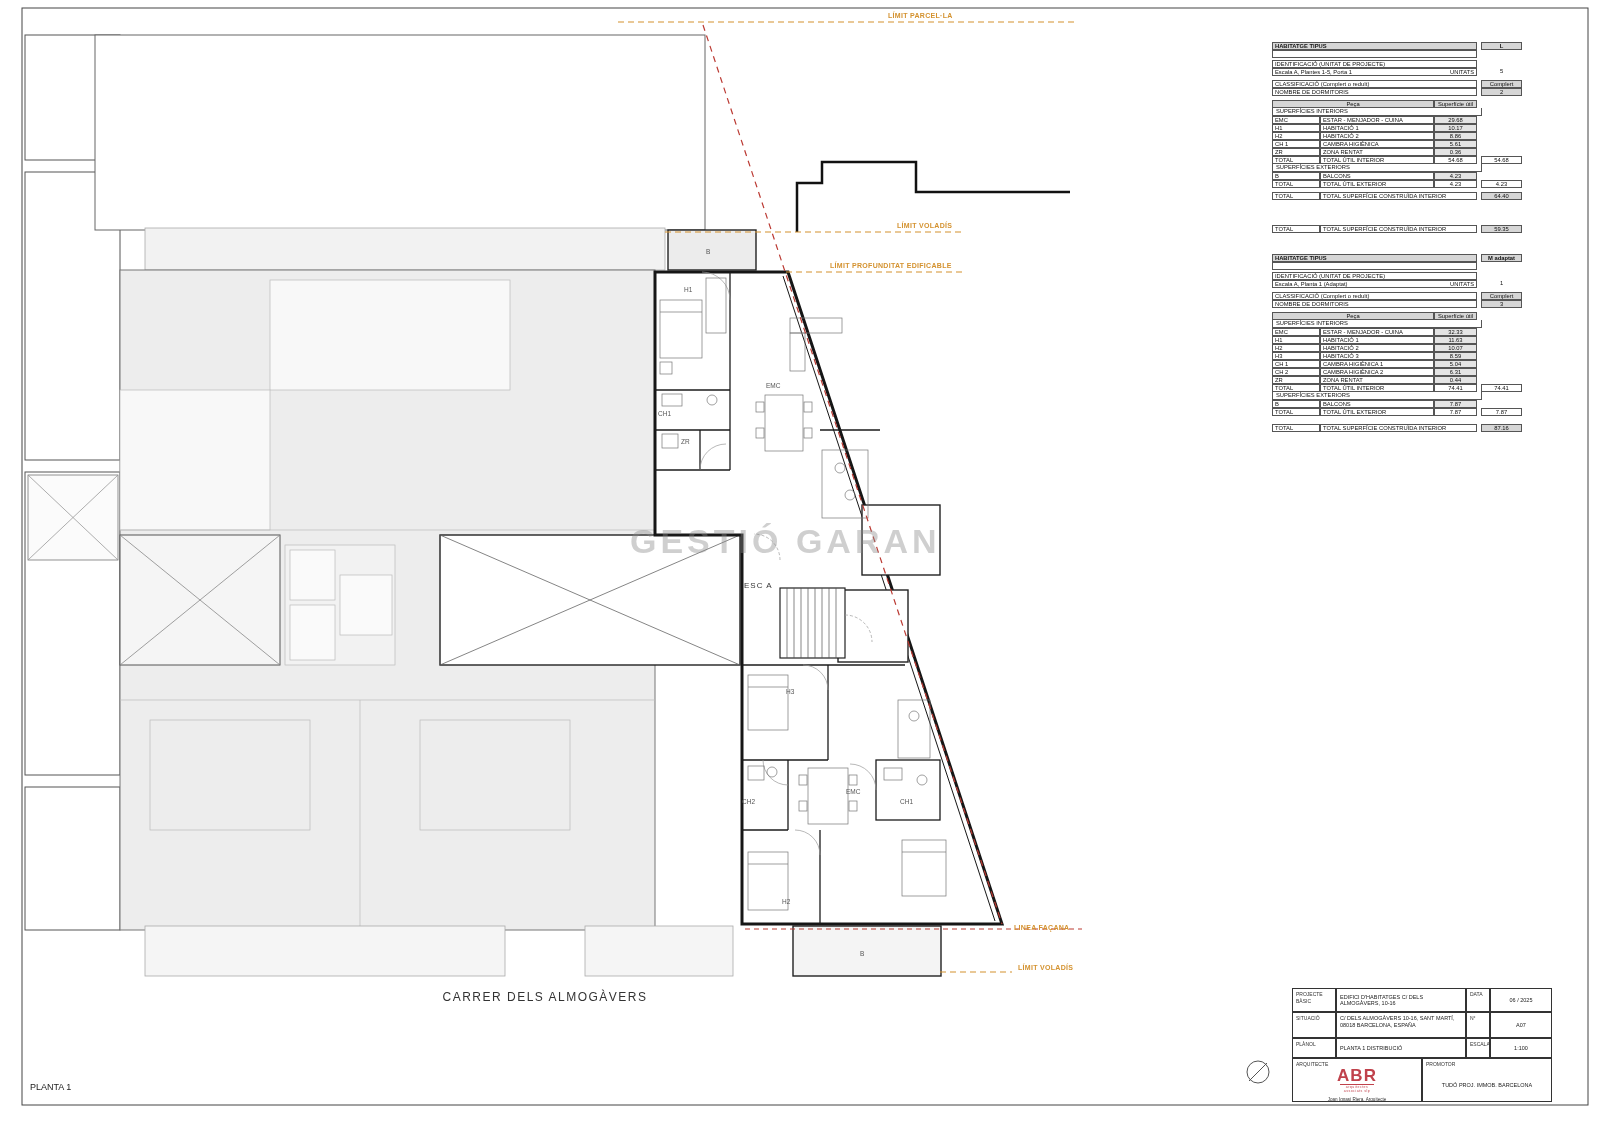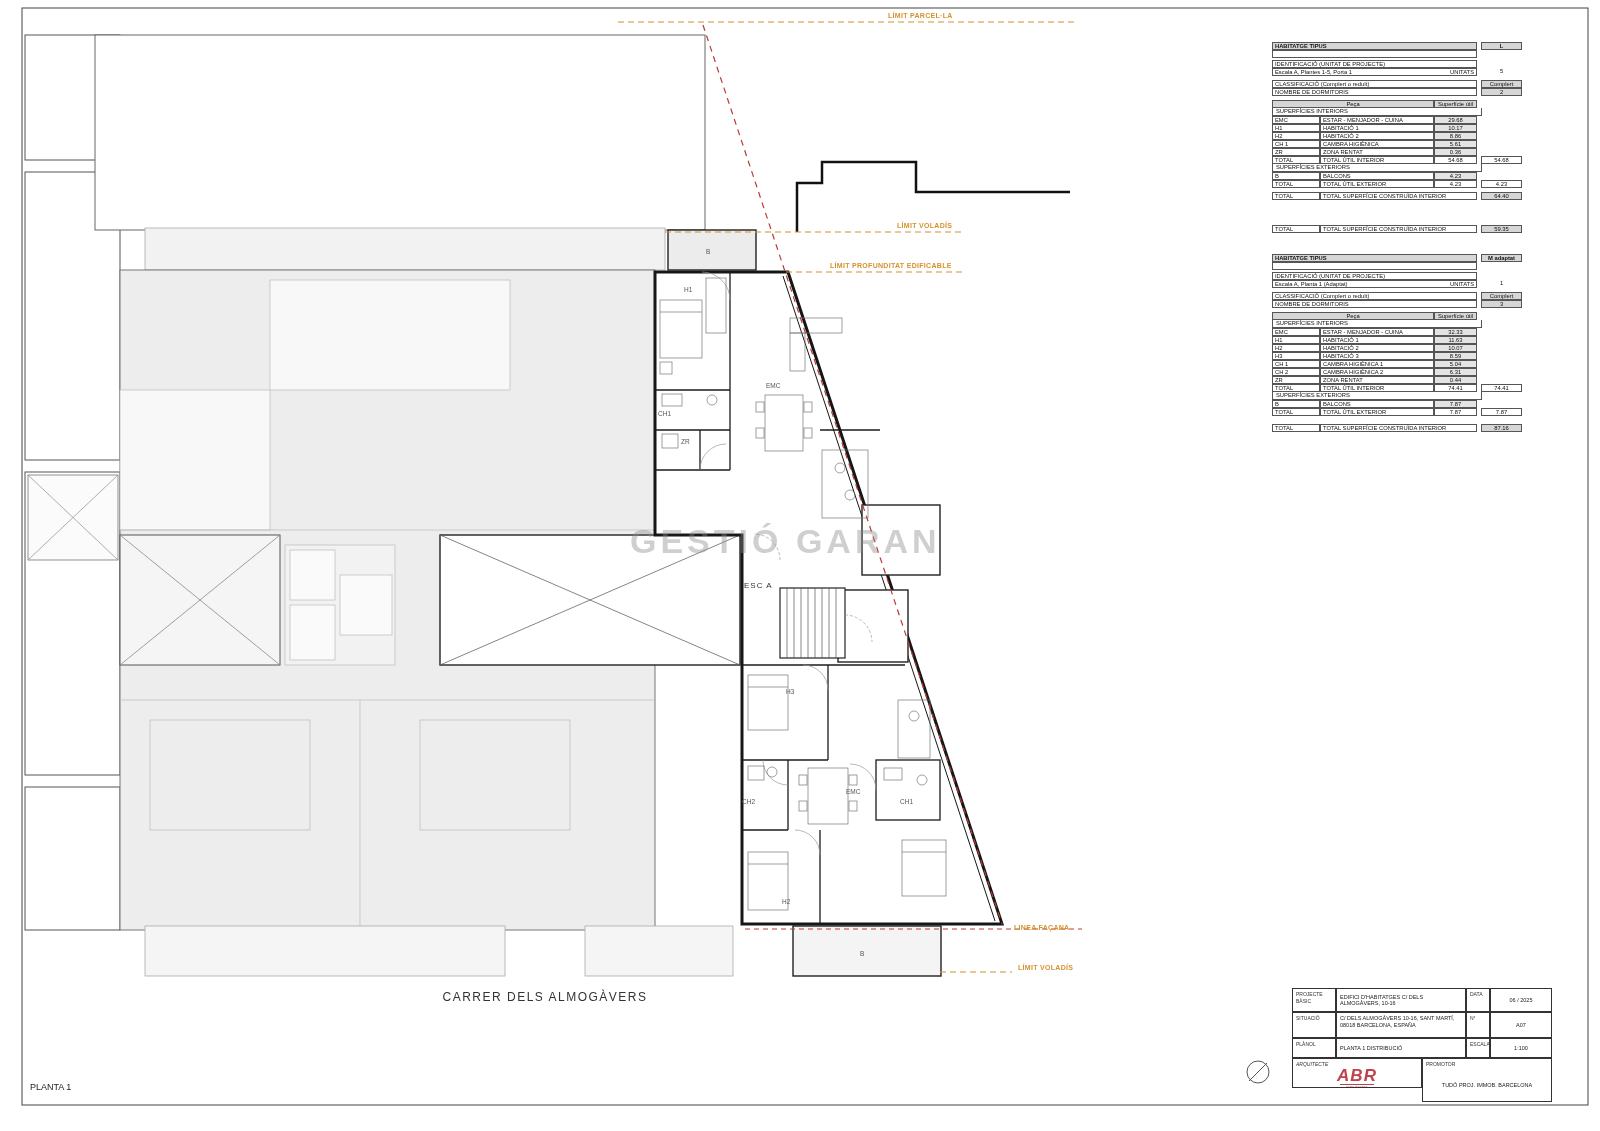--- a/index.html
+++ b/index.html
@@ -461,21 +461,21 @@
       <div class="cell tb-lab" style="width:24px;height:26px;">N°</div>
       <div class="cell tb-val" style="width:62px;height:26px;display:flex;align-items:center;justify-content:center;">A07</div>
     </div>
     <div class="tb-row">
       <div class="cell tb-lab" style="width:44px;height:20px;">PLÀNOL</div>
       <div class="cell tb-val" style="width:130px;height:20px;display:flex;align-items:center;">PLANTA 1 DISTRIBUCIÓ</div>
       <div class="cell tb-lab" style="width:24px;height:20px;">ESCALA</div>
       <div class="cell tb-val" style="width:62px;height:20px;display:flex;align-items:center;justify-content:center;">1:100</div>
     </div>
     <div class="tb-row">
-      <div class="cell" style="width:130px;height:30px;font-style:italic;">
+      <div class="cell" style="width:130px;height:44px;">
         <div class="tb-lab">ARQUITECTE</div>
         <div id="abr-logo">ABR</div>
         <div id="abr-caption">arquitectes associats slp</div>
         <div class="arch-names">
           <div>Joan Ignasi Riera, Arquitecte</div>
 
         </div>
       </div>
       <div class="cell" style="width:130px;height:44px;">
         <div class="tb-lab">PROMOTOR</div>

